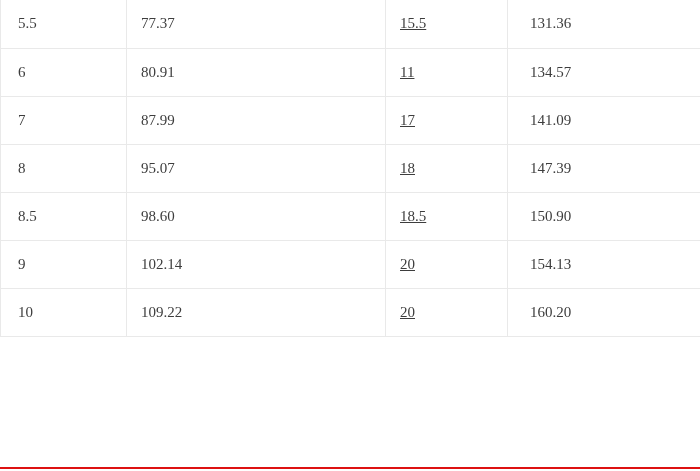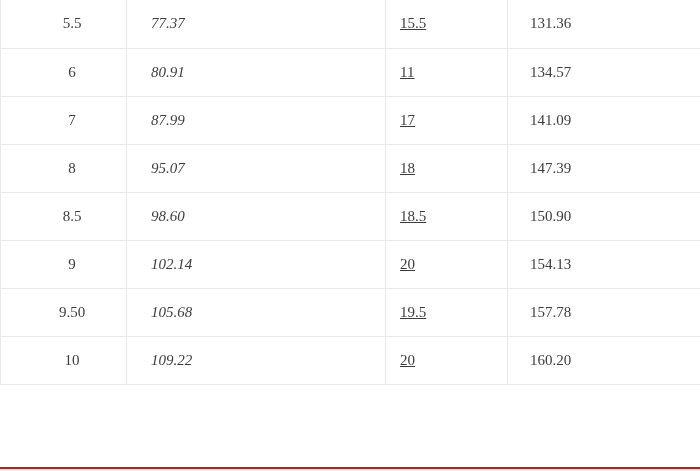--- a/index.html
+++ b/index.html
@@ -47,31 +47,29 @@
     font-size: 15px;
     line-height: 1;
     vertical-align: middle;
     padding: 0 0 0 17px;
     white-space: nowrap;
     overflow: hidden;
   }
 
   table#conversion-table td.cell-first {
     border-left: 1px solid #e9e9e9;
-    text-align: center;
   }
 
   table#conversion-table td.cell-last {
     border-right: none;
     padding-left: 22px;
   }
 
   table#conversion-table td.cell-b {
-    padding-left: 24px;
-    font-style: italic;
+    padding-left: 14px;
   }
 
   table#conversion-table td.cell-c {
     padding-left: 14px;
     text-decoration: underline;
   }
 
   
   table#conversion-table tr.row-first td {
     border-top: none;
@@ -129,26 +127,20 @@
           <td class="cell-c">18.5</td>
           <td class="cell-last">150.90</td>
         </tr>
         <tr>
           <td class="cell-first">9</td>
           <td class="cell-b">102.14</td>
           <td class="cell-c">20</td>
           <td class="cell-last">154.13</td>
         </tr>
         <tr>
-          <td class="cell-first">9.50</td>
-          <td class="cell-b">105.68</td>
-          <td class="cell-c">19.5</td>
-          <td class="cell-last">157.78</td>
-        </tr>
-        <tr>
           <td class="cell-first">10</td>
           <td class="cell-b">109.22</td>
           <td class="cell-c">20</td>
           <td class="cell-last">160.20</td>
         </tr>
       </tbody>
   </table>
 
   <div id="bottom-rule"></div>
 

